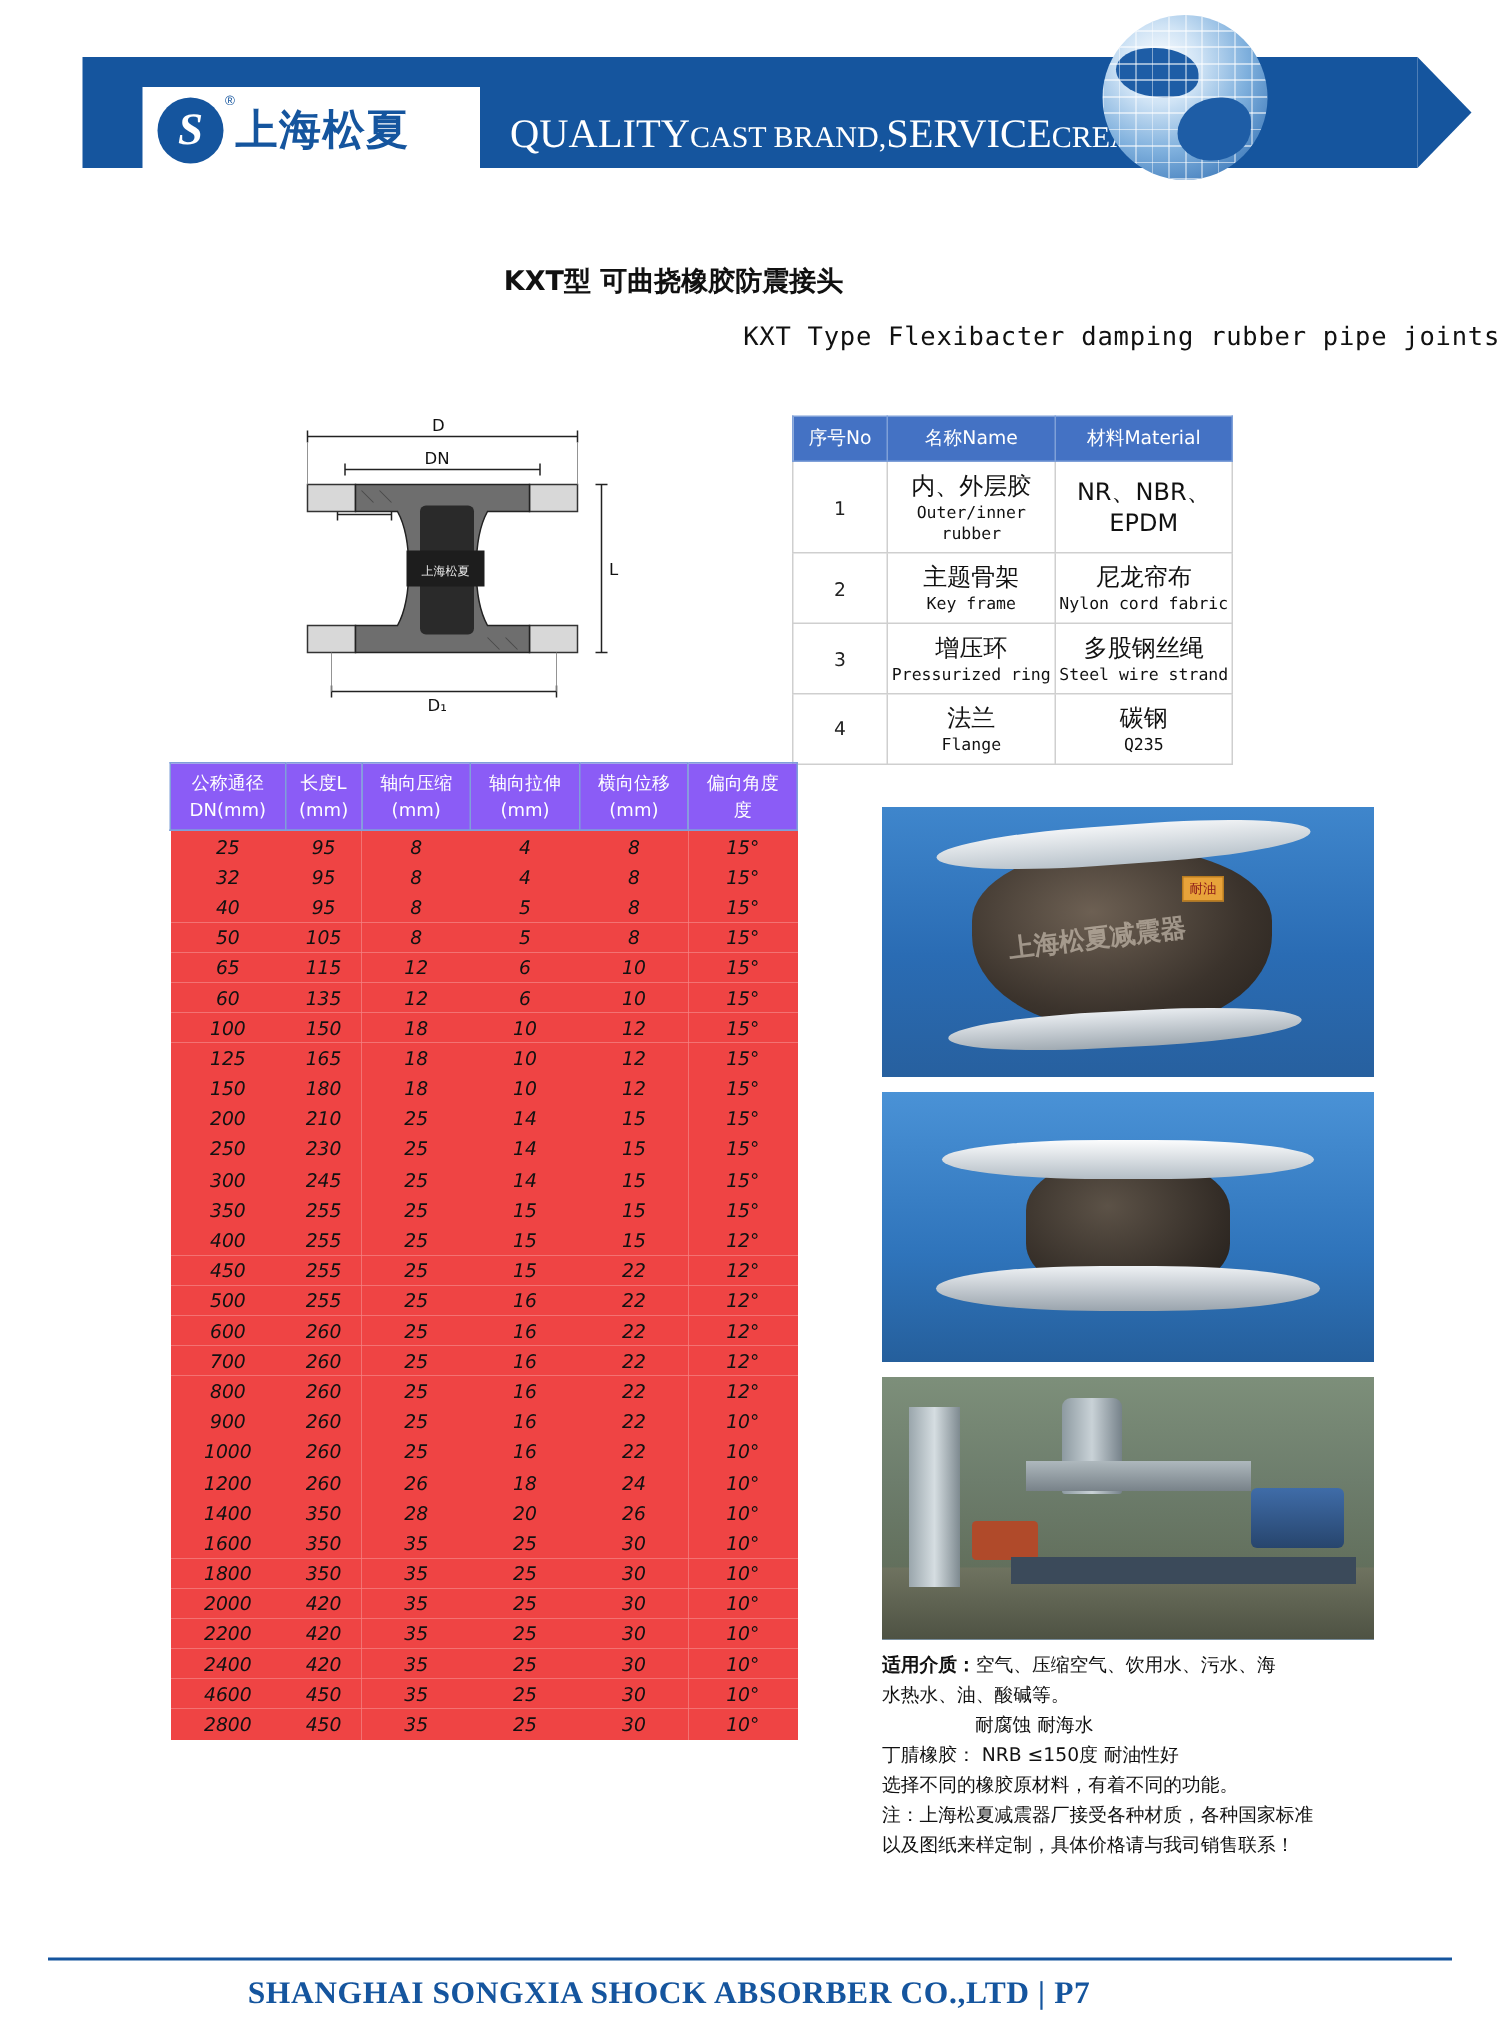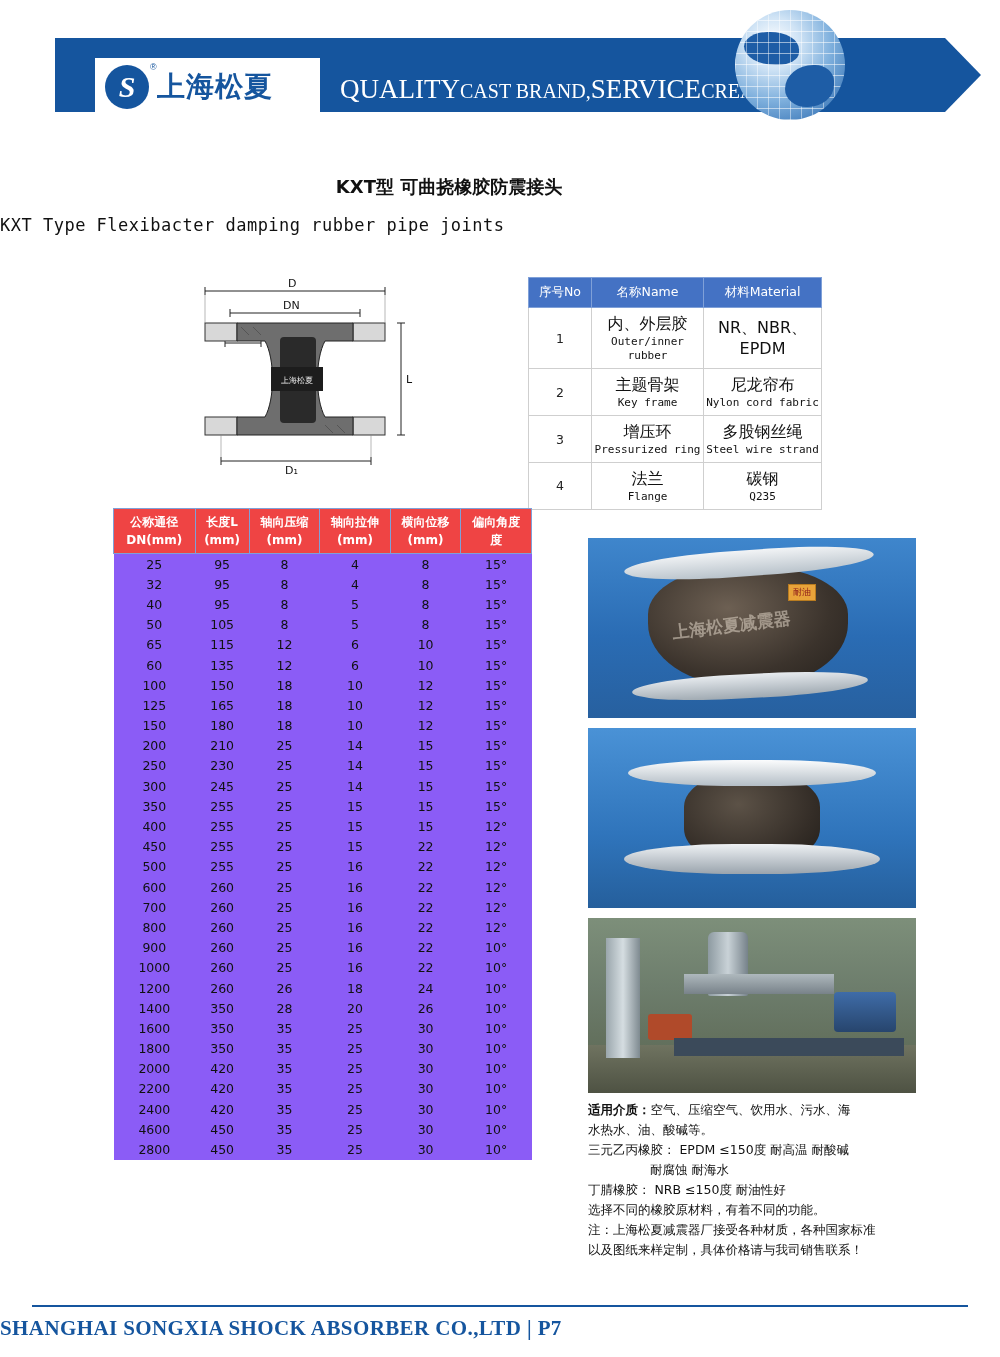--- a/index.html
+++ b/index.html
@@ -127,21 +127,21 @@
     text-align: center;
     font-family: "DejaVu Sans", sans-serif;
     font-size: 18px;
     font-weight: bold;
     color: #111;
   }
   .title-en {
     position: absolute;
     left: 0; top: 215px;
     width: 1000px;
-    text-align: left;
+    text-align: right;
     font-family: "DejaVu Sans Mono", monospace;
     font-size: 17px;
     color: #111;
     letter-spacing: 0.5px;
   }
 
   
   .drawing {
     position: absolute;
     left: 175px; top: 275px;
@@ -182,36 +182,36 @@
     left: 113px; top: 508px;
     width: 419px;
   }
   .spec-table {
     width: 419px;
     border-collapse: collapse;
     font-family: "DejaVu Sans", sans-serif;
     font-size: 12.5px;
   }
   .spec-table thead th {
-    background: #ef4444;
+    background: #8b5cf6;
     color: #fff;
-    font-weight: bold;
+    font-weight: normal;
     font-size: 12px;
     padding: 4px 1px;
     border: 1px solid #7fa0d8;
     line-height: 1.5;
   }
   .spec-table tbody td {
     text-align: center;
     padding: 2.6px 1px;
     border: none;
     color: #111;
     font-size: 12.5px;
   }
-  .spec-table tbody tr { background: #8b5cf6; }
+  .spec-table tbody tr { background: #ef4444; font-style: italic; }
 
   
   .photo {
     position: absolute;
     left: 588px;
     width: 328px;
     overflow: hidden;
     background: #2e6fb7;
   }
   #photo1 { top: 538px; height: 180px; }
@@ -303,20 +303,21 @@
     position: absolute;
     left: 32px; top: 1305px;
     width: 936px;
     height: 2px;
     background: #15559e;
   }
   .footer {
     position: absolute;
     left: 0; top: 1316px;
     width: 892px;
+    text-align: center;
     font-family: "Liberation Serif", serif;
     font-size: 21px;
     font-weight: bold;
     color: #15559e;
     letter-spacing: .4px;
   }
   .footer .page { font-family: "Liberation Serif", serif; }
 </style>
 </head>
 <body>
@@ -732,21 +733,20 @@
   <div class="ph3-tank"></div>
   <div class="ph3-pipe-b"></div>
   <div class="ph3-valve"></div>
   <div class="ph3-base"></div>
   <div class="ph3-motor"></div>
 </div>
 
 <div class="notes">
   <p><span class="b">适用介质：</span><span>空气、压缩空气、饮用水、污水、海</span></p>
   <p>水热水、油、酸碱等。</p>
-  <p>三元乙丙橡胶：  EPDM  ≤150度  耐高温  耐酸碱</p>
   <p class="indent">耐腐蚀  耐海水</p>
   <p>丁腈橡胶：  NRB  ≤150度  耐油性好</p>
   <p>选择不同的橡胶原材料，有着不同的功能。</p>
   <p>注：上海松夏减震器厂接受各种材质，各种国家标准</p>
   <p>以及图纸来样定制，具体价格请与我司销售联系！</p>
 </div>
 
 <div class="footer-line"></div>
 <div class="footer">
   <span>SHANGHAI SONGXIA SHOCK ABSORBER CO.,LTD</span>

